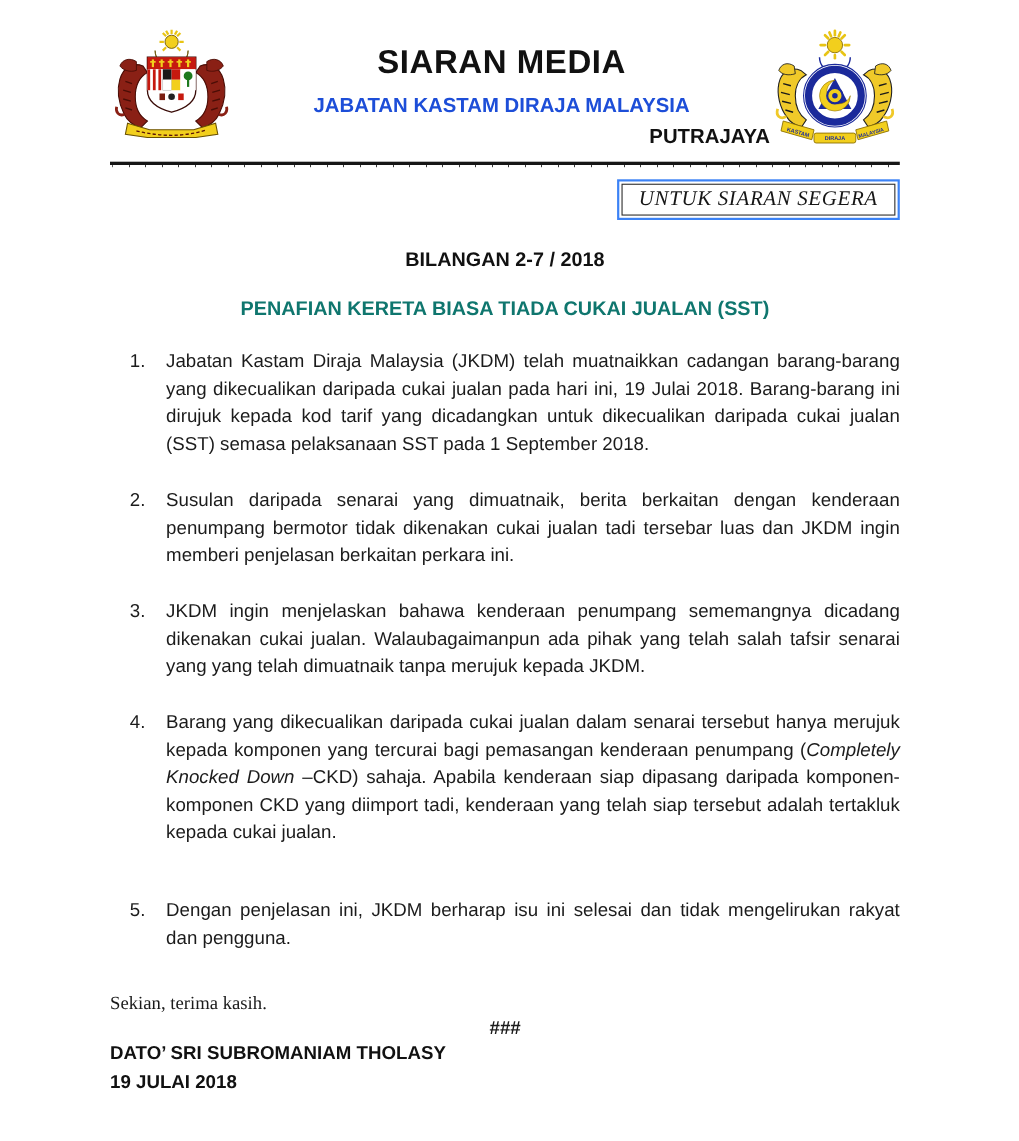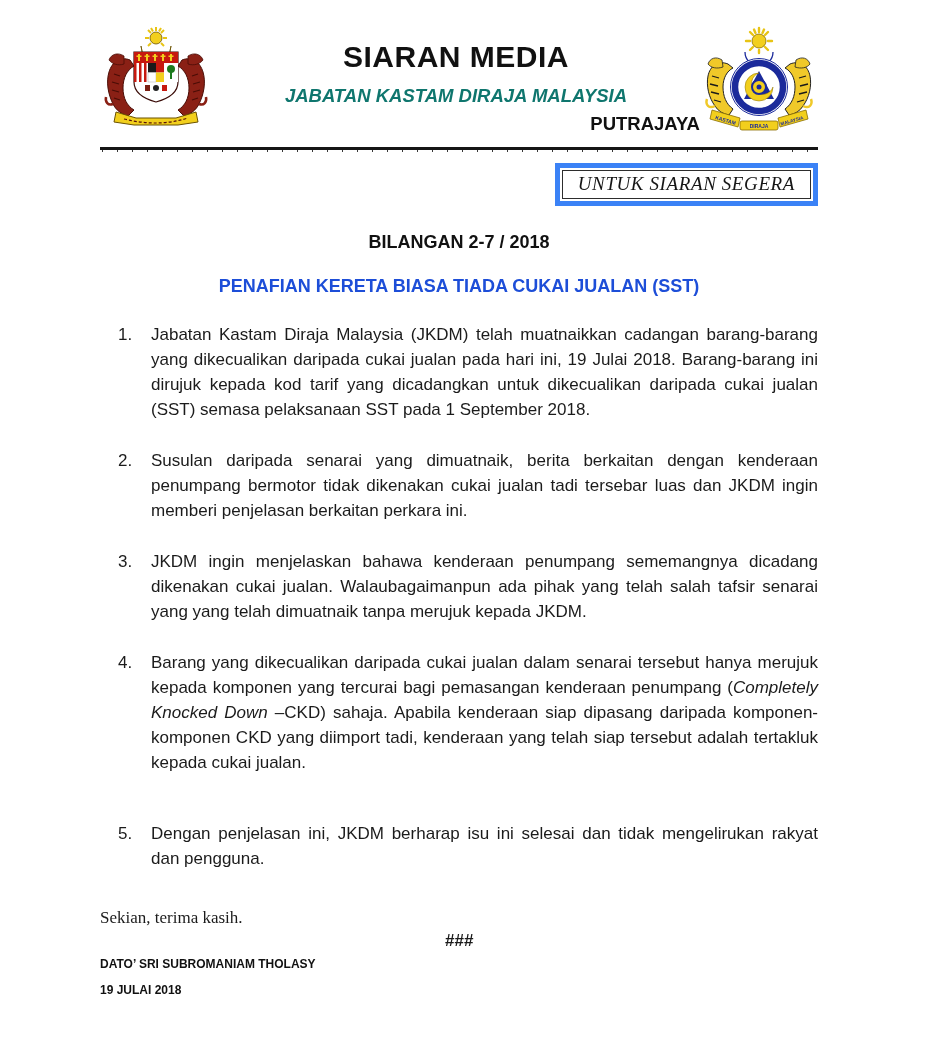--- a/index.html
+++ b/index.html
@@ -12,56 +12,56 @@
     overflow: hidden;
   }
   .page { width: 926px; height: 795px; padding: 0 108px 0 100px; position: relative; }
 
   
   .header { display: flex; align-items: flex-start; padding-top: 26px; }
   .logo { flex: 0 0 auto; }
   .logo svg { display: block; }
   .header-center { flex: 1 1 auto; text-align: center; padding-top: 14px; }
   .main-title { font-size: 30px; font-weight: bold; letter-spacing: 0.5px; margin: 0 0 11px 0; color: #111; }
-  .org-line { font-size: 18.5px; font-weight: bold; margin: 0 0 6px 0; color: #0f766e; font-style: italic; }
+  .org-line { font-size: 18.5px; font-weight: bold; margin: 0 0 6px 0; color: #1d4ed8; }
   .loc-line { font-size: 18.5px; font-weight: bold; margin: 0; color: #111; text-align: right; }
 
   
   .divider { margin-top: 12px; height: 3px; background: #161616; position: relative; }
   .divider::after {
     content: ""; position: absolute; left: 2px; right: 2px; top: 3px; height: 2px;
     background: repeating-linear-gradient(90deg, rgba(22,22,22,.85) 0 1px, transparent 1px 15px);
   }
 
   
   .stamp-row { display: flex; justify-content: flex-end; margin-top: 13px; }
-  .stamp-box { border: 5px solid #3b82f6; padding: 2px; background: #fff; }
+  .stamp-box { border: 2px solid #3b82f6; padding: 2px; background: #fff; }
   .stamp-inner {
     border: 1px solid #2d2d2d; padding: 2px 15px 3px 15px;
     font-family: "Liberation Serif", serif; font-style: italic;
     font-size: 19px; letter-spacing: 0.6px; color: #161616; white-space: nowrap;
   }
 
   
   .ref-number { margin-top: 26px; text-align: center; font-size: 18px; font-weight: bold; color: #111; }
-  .doc-title { margin-top: 23px; text-align: center; font-size: 18px; font-weight: bold; color: #1d4ed8; }
+  .doc-title { margin-top: 23px; text-align: center; font-size: 18px; font-weight: bold; color: #0f766e; }
 
   
   .items { margin-top: 25px; }
   .item { display: flex; margin-bottom: 26px; font-size: 17px; line-height: 25px; }
   .item-num { flex: 0 0 51px; padding-left: 18px; }
   .item-text { flex: 1 1 auto; text-align: justify; }
   .item-text em { font-style: italic; }
   .item-last { margin-top: 46px; }
 
   
   .closing { margin-top: 34px; }
   .thanks { font-size: 17px; line-height: 25px; font-family: Liberation Serif, serif; }
   .hash-sep { text-align: center; font-size: 17px; font-style: italic; font-weight: bold; line-height: 20px; margin-top: 1px; }
-  .sig-name, .sig-title, .sig-date { font-size: 12px; font-weight: bold; line-height: 26px; color: #111; }
+  .sig-name, .sig-title, .sig-date { font-size: 17px; font-weight: bold; line-height: 26px; color: #111; }
 
   svg text { font-family: "Liberation Sans", sans-serif; font-weight: bold; }
 </style>
 </head>
 <body>
 
 <div class="page">
 
   <div class="header">
 

